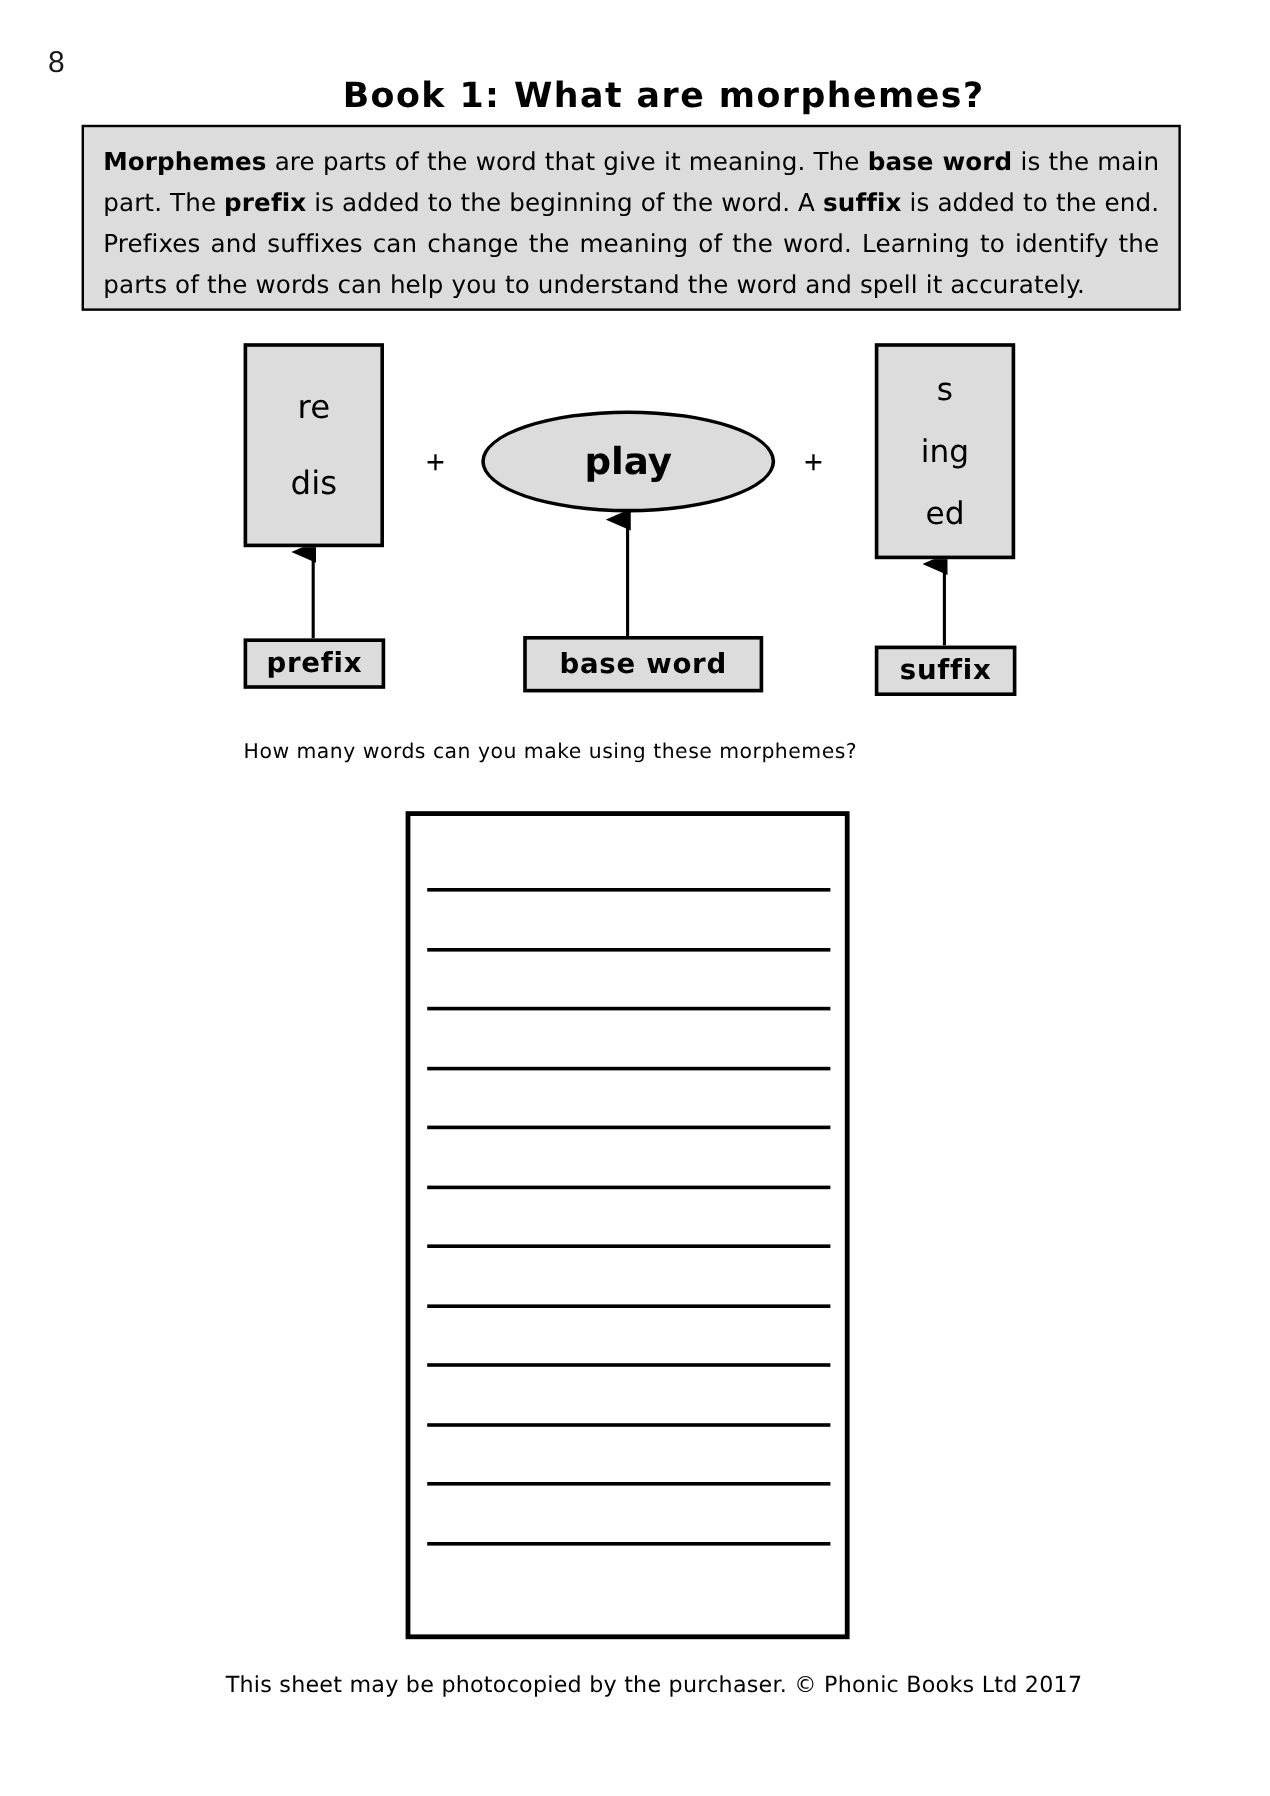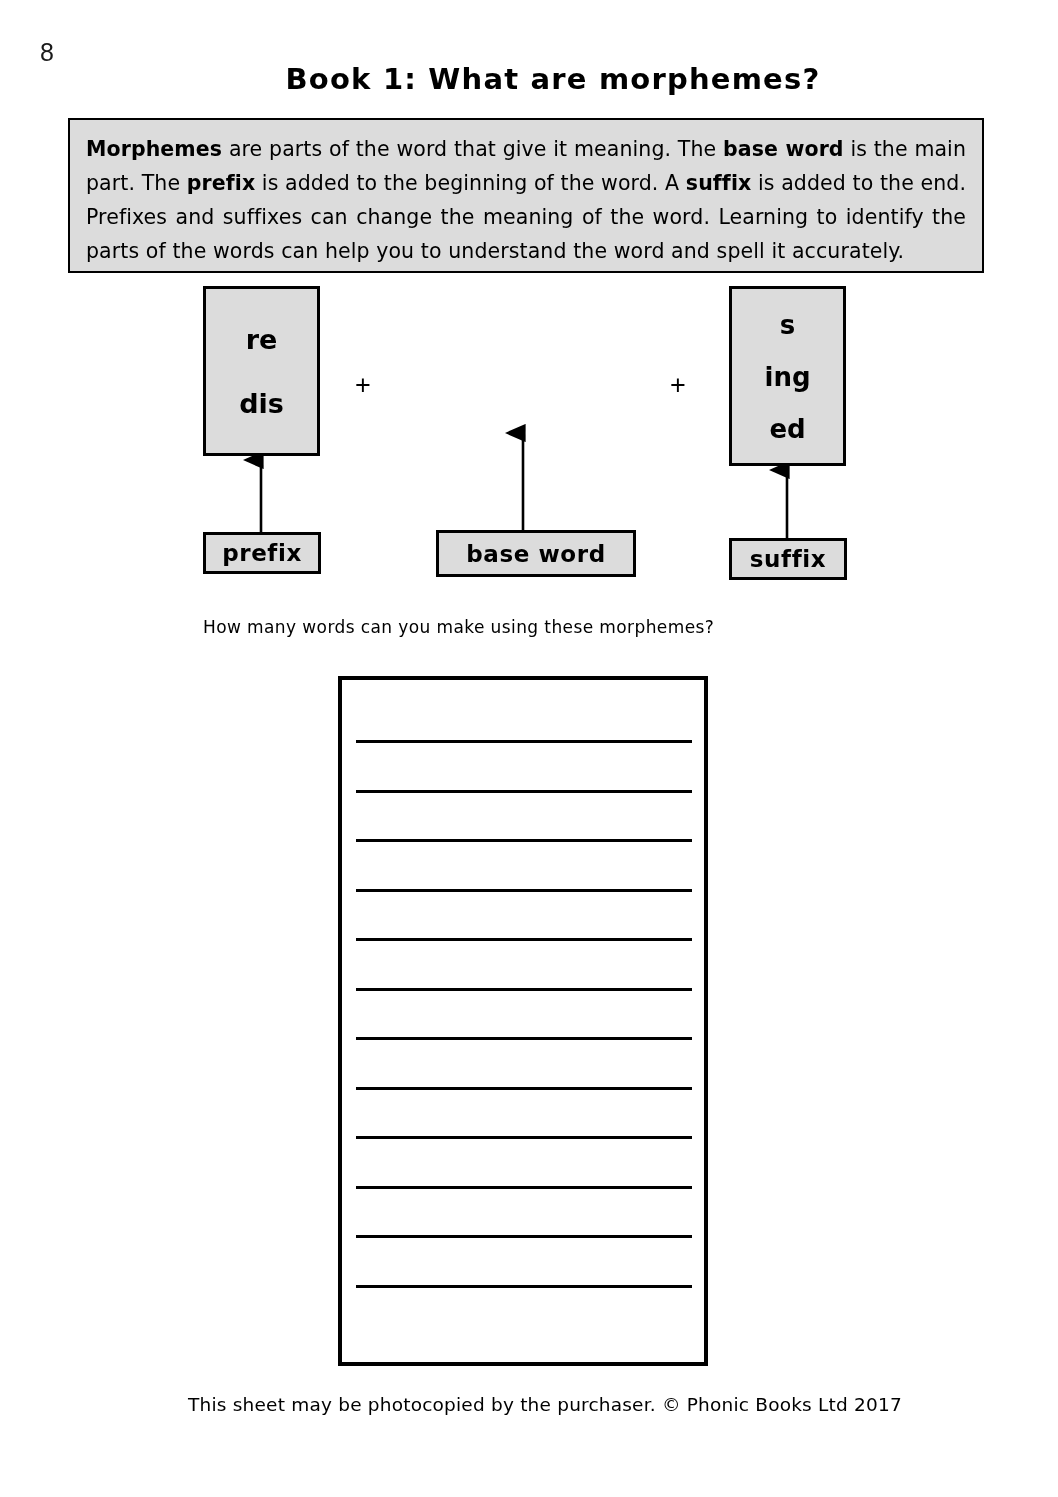--- a/index.html
+++ b/index.html
@@ -37,21 +37,21 @@
     font-weight: bold;
     letter-spacing: 1.2px;
     font-family: "DejaVu Sans", sans-serif;
     padding-left: 24px;
   }
 
   
   #intro-box {
     position: absolute;
     left: 68px;
-    top: 118px;
+    top: 104px;
     width: 916px;
     height: 155px;
     box-sizing: border-box;
     background: #dcdcdc;
     border: 2px solid #000000;
     padding: 12px 16px 10px 16px;
   }
   #intro-text {
     font-size: 20.5px;
     line-height: 34px;
@@ -73,21 +73,21 @@
 
   .morph-box {
     position: absolute;
     box-sizing: border-box;
     background: #dcdcdc;
     border: 3px solid #000000;
     display: flex;
     flex-direction: column;
     align-items: center;
     justify-content: space-around;
-    font-weight: bold;
+    font-weight: normal;
   }
 
   #prefix-box {
     left: 203px;
     top: 16px;
     width: 117px;
     height: 170px;
     font-size: 27px;
     padding: 18px 0 18px 0;
   }
@@ -224,20 +224,23 @@
     <line x1="787" y1="268" x2="787" y2="200" stroke="#000000" stroke-width="2.6" marker-end="url(#arrowhead)"></line>
   </svg>
 
   <div id="prefix-box" class="morph-box">
     <span class="morph-item">re</span>
     <span class="morph-item">dis</span>
   </div>
 
   <div id="plus-left" class="plus-sign">+</div>
 
+  <div id="base-ellipse">
+    <span>play</span>
+  </div>
 
   <div id="plus-right" class="plus-sign">+</div>
 
   <div id="suffix-box" class="morph-box">
     <span class="morph-item">s</span>
     <span class="morph-item">ing</span>
     <span class="morph-item">ed</span>
   </div>
 
   <div id="prefix-label" class="label-box">prefix</div>

